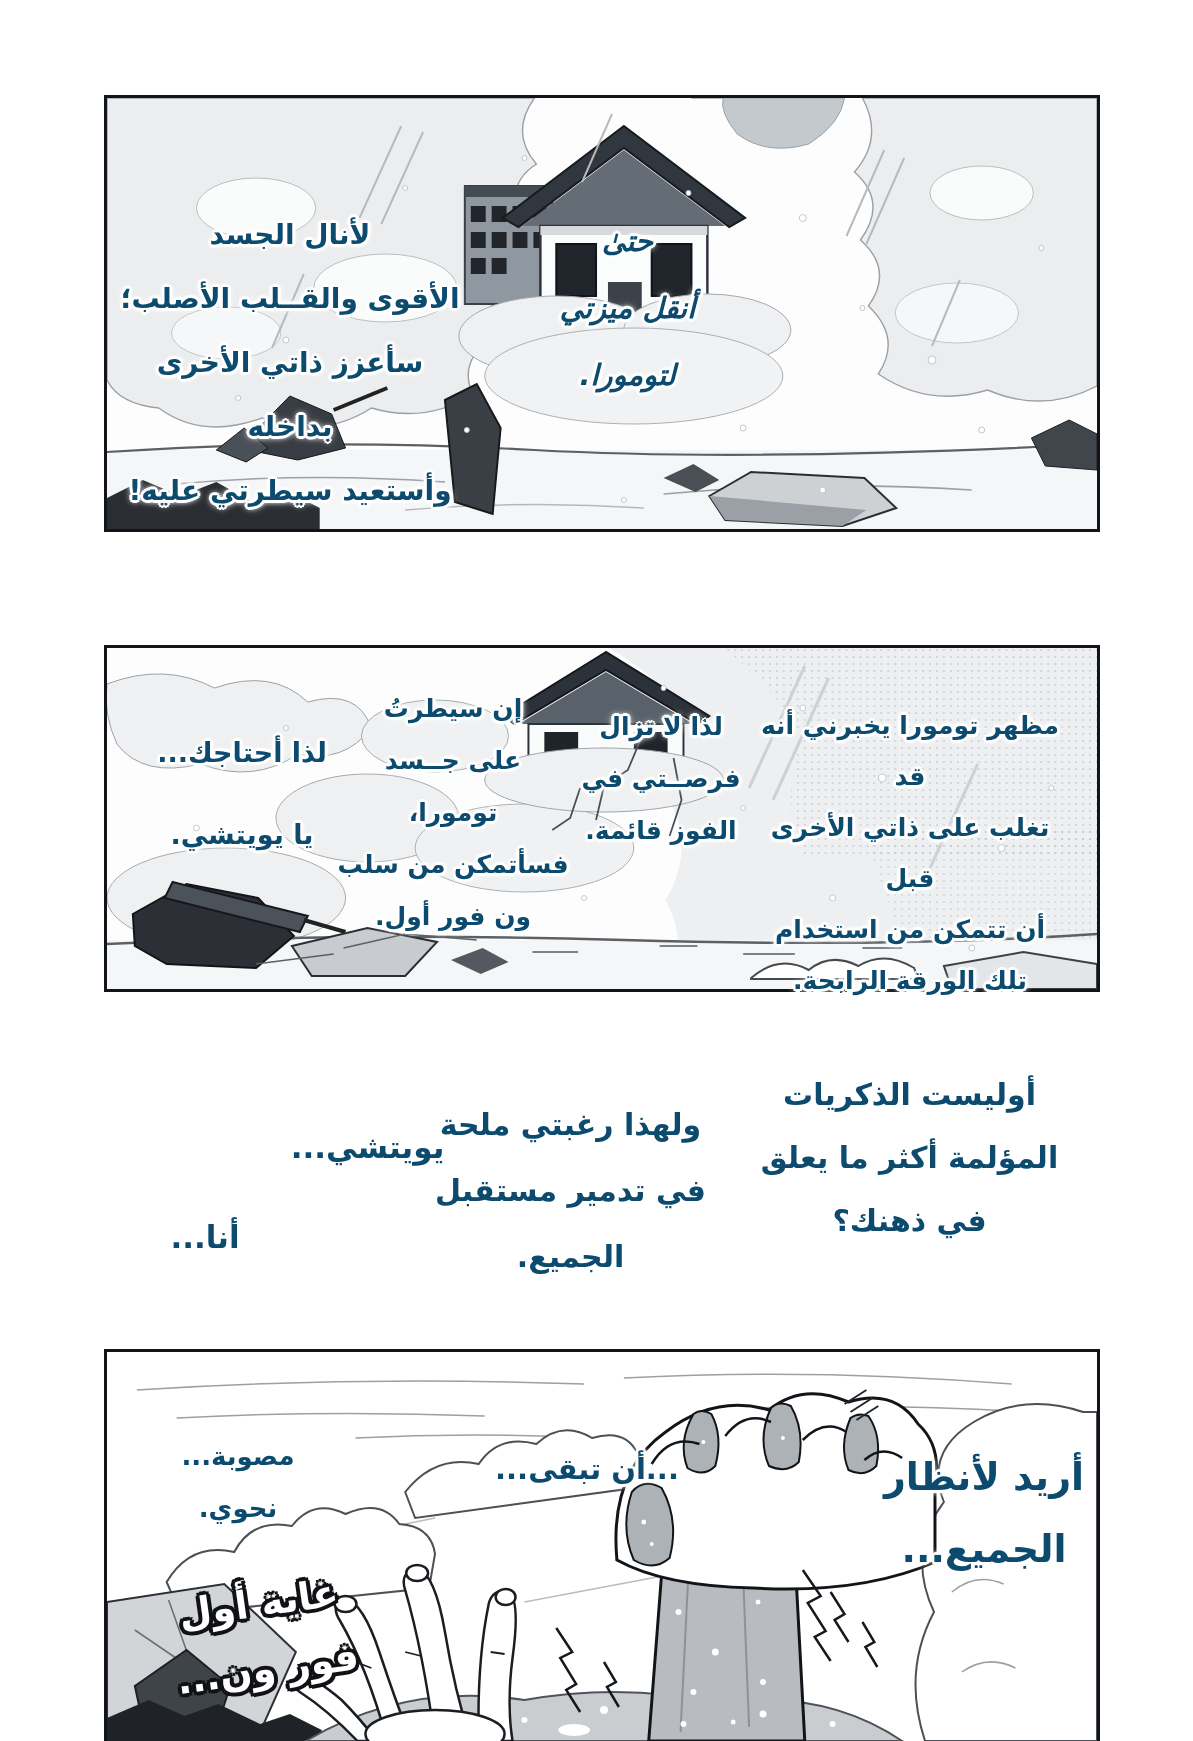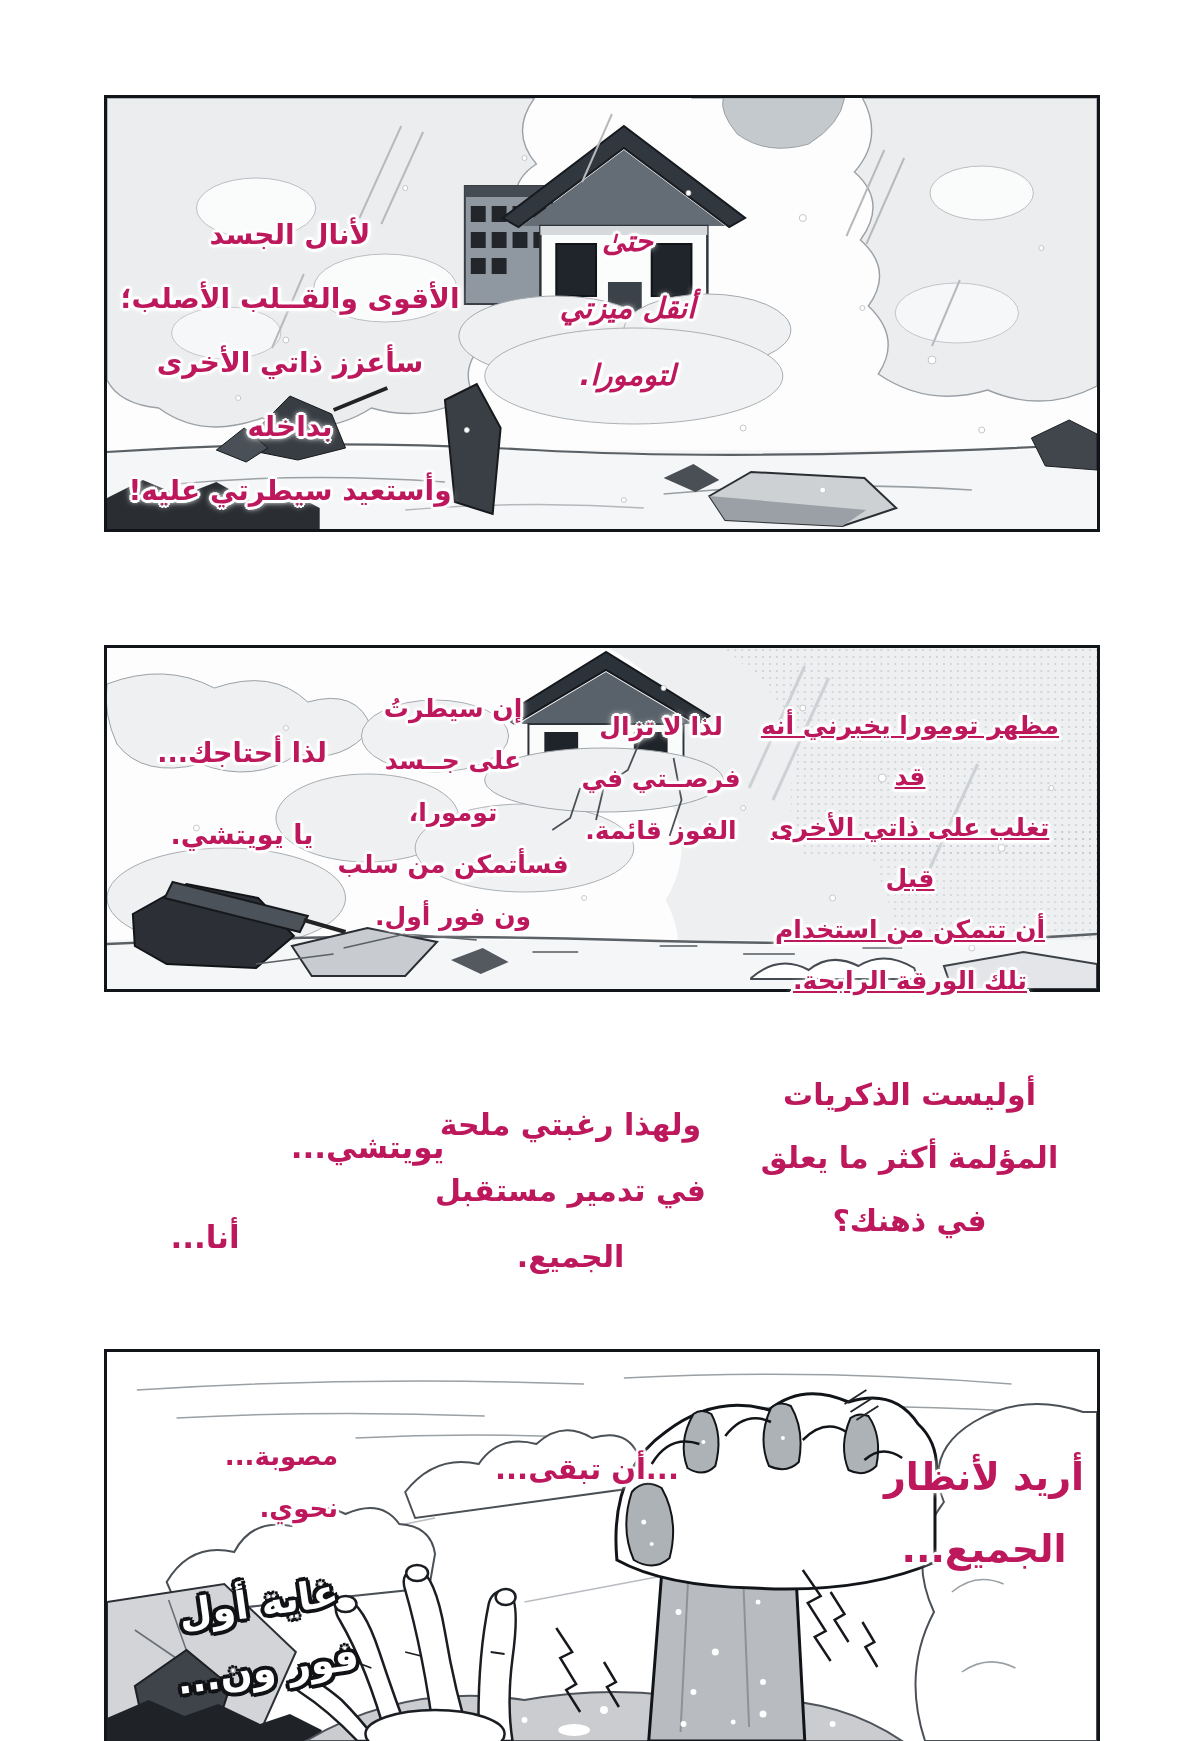--- a/index.html
+++ b/index.html
@@ -15,21 +15,21 @@
   }
   #panel1 { top:95px;  height:437px; }
   #panel2 { top:645px; height:347px; }
   #panel3 { top:1349px; height:392px; border-bottom:none; }
   .panel svg { display:block; width:100%; height:100%; }
 
   .speech {
     position:absolute; z-index:5;
     direction:rtl; unicode-bidi:isolate;
     white-space:pre-line; text-align:center;
-    font-weight:bold; color:#be185d;
+    font-weight:bold; color:#0c4a6e;
     font-family:"DejaVu Sans", sans-serif;
   }
   .halo {
     text-shadow:
       -2px -2px 0 #fff, 2px -2px 0 #fff, -2px 2px 0 #fff, 2px 2px 0 #fff,
       -3px 0 0 #fff, 3px 0 0 #fff, 0 -3px 0 #fff, 0 3px 0 #fff,
       0 0 6px #fff, 0 0 6px #fff, 0 0 10px #fff;
   }
   .stylized {
     color:#ffffff; letter-spacing:1px;
@@ -37,31 +37,31 @@
     text-shadow:
       -3px -3px 0 #101215, 3px -3px 0 #101215, -3px 3px 0 #101215, 3px 3px 0 #101215,
       -4px 0 0 #101215, 4px 0 0 #101215, 0 -4px 0 #101215, 0 4px 0 #101215,
       0 0 2px #101215;
   }
 
   
   #sp-p1-right   { left:855px;  top:183px;  width:230px; font-size:29px; line-height:70px; }
   #sp-p1-center  { left:520px;  top:208px;  width:215px; font-size:29px; line-height:67px;font-style:italic; }
   #sp-p1-left    { left:112px;  top:203px;  width:356px; font-size:28px; line-height:64px; }
-  #sp-p2-right   { left:742px;  top:700px;  width:336px; font-size:25px; line-height:51px;text-decoration:underline; }
+  #sp-p2-right   { left:742px;  top:700px;  width:336px; font-size:25px; line-height:51px; }
   #sp-p2-midright{ left:577px;  top:701px;  width:168px; font-size:25px; line-height:52px; }
   #sp-p2-midleft { left:337px;  top:683px;  width:232px; font-size:25px; line-height:52px; }
   #sp-p2-left    { left:122px;  top:712px;  width:240px; font-size:27px; line-height:82px; }
   #sp-n-right    { left:737px;  top:1063px; width:345px; font-size:30px; line-height:63px; }
   #sp-n-center   { left:428px;  top:1092px; width:285px; font-size:30px; line-height:66px; }
   #sp-n-lefttop  { left:265px;  top:1122px; width:205px; font-size:31px; line-height:50px; }
   #sp-n-leftbot  { left:135px;  top:1212px; width:140px; font-size:31px; line-height:50px; }
   #sp-p3-right   { left:878px;  top:1441px; width:212px; font-size:38px; line-height:72px; }
   #sp-p3-center  { left:462px;  top:1444px; width:250px; font-size:29px; line-height:50px; }
-  #sp-p3-left    { left:138px;  top:1430px; width:200px; font-size:26px; line-height:52px;text-align:right; }
+  #sp-p3-left    { left:138px;  top:1430px; width:200px; font-size:26px; line-height:52px; }
   #sp-p3-stylized{ left:148px;  top:1570px; width:230px; font-size:38px; line-height:66px; }
 </style>
 </head>
 <body>
 
 <div class="page">
 
   <section class="panel" id="panel1">
     <svg viewBox="0 0 996 431" preserveAspectRatio="none">
       <rect width="996" height="431" fill="#fdfdfd"></rect>

